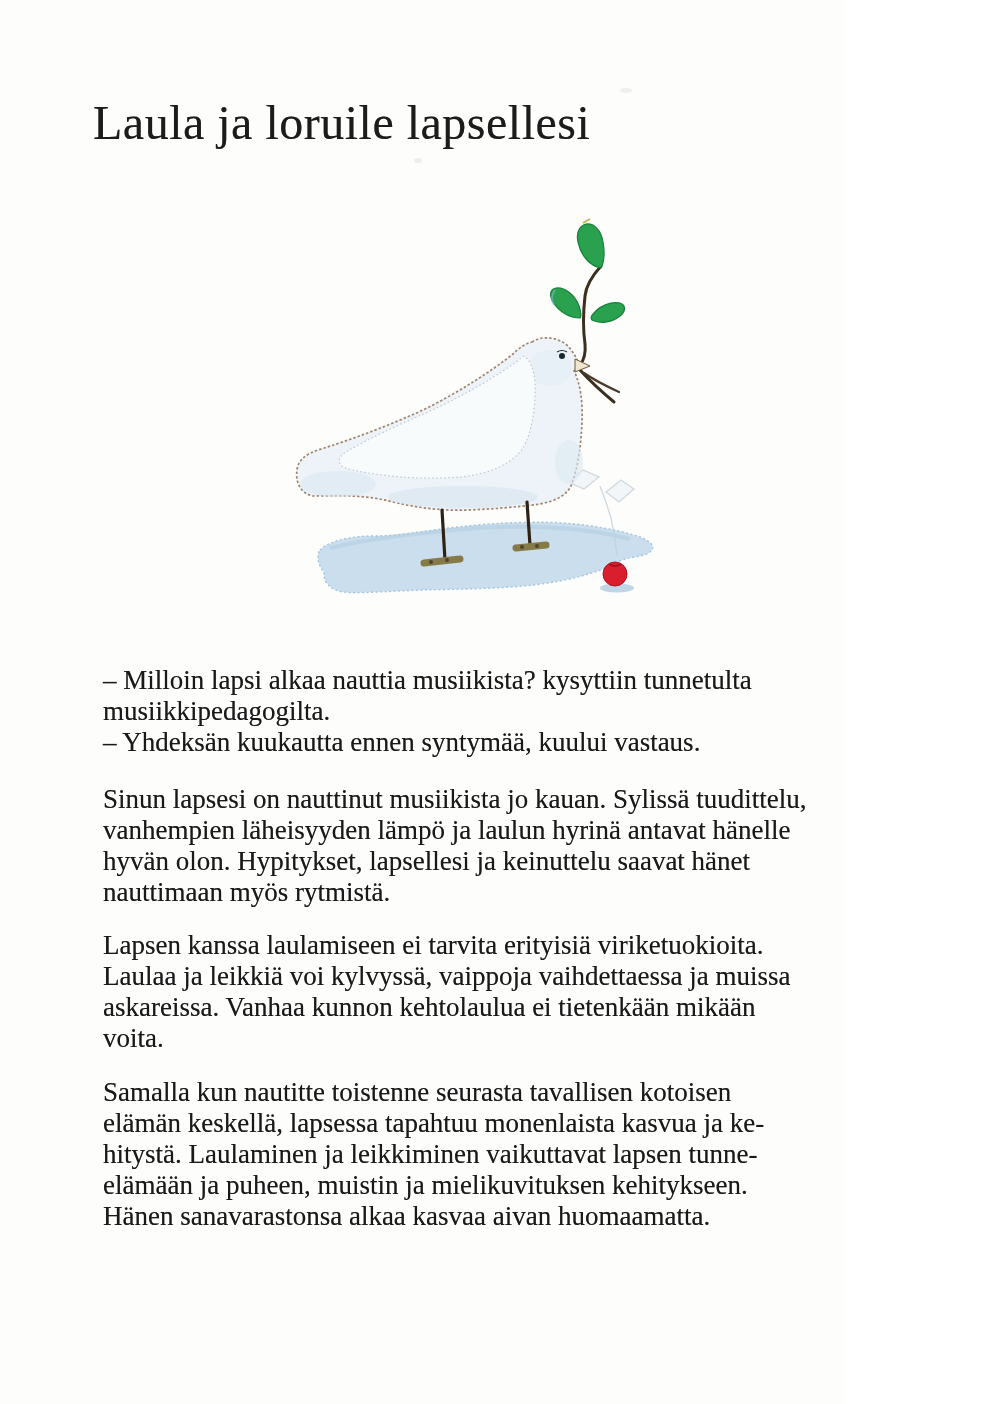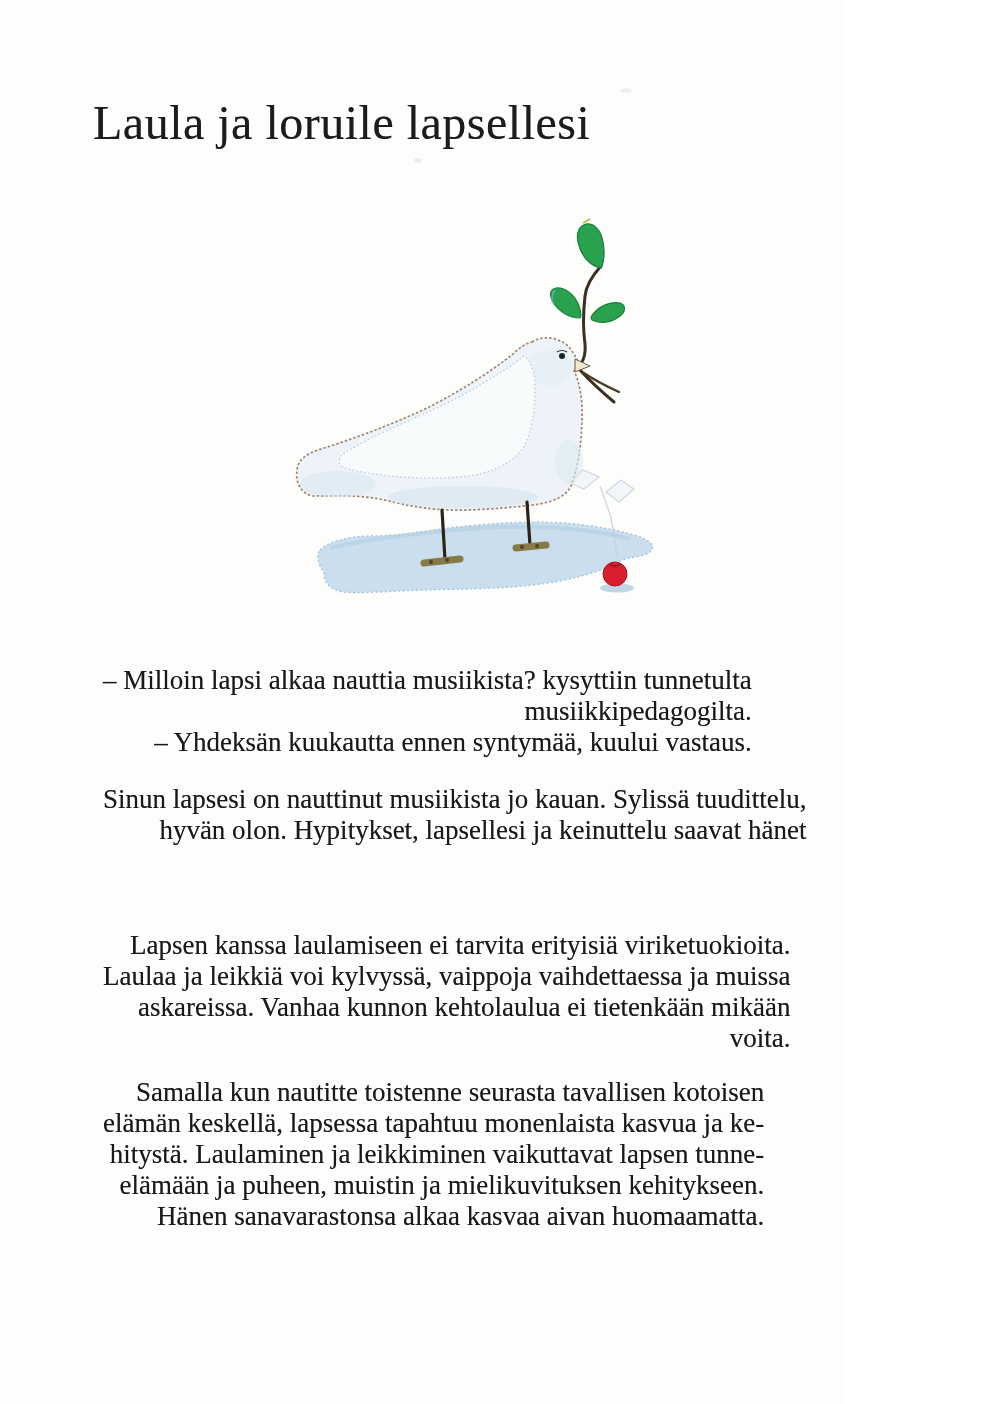--- a/index.html
+++ b/index.html
@@ -13,21 +13,21 @@
     font-size:48px;font-weight:400;line-height:1.15;color:#1c1c1c;
     text-shadow:0 0 0.6px rgba(20,20,20,.55);
     letter-spacing:0.5px;white-space:pre;
   }
   .illustration{position:absolute;left:278px;top:196px;width:404px;height:430px;}
   .textblock{
     position:absolute;left:103px;
     font-size:27px;line-height:31px;color:#191919;
     text-shadow:0 0 0.55px rgba(15,15,15,.5);
   }
-  .textblock .line{white-space:pre;text-align:right;}
+  .textblock .line{white-space:pre;}
   .b1{top:665px}.b2{top:784px}.b3{top:930px}.b4{top:1077px}.b5{top:1248px}
   .artifact{position:absolute;border-radius:50%;pointer-events:none;}
   .a1{left:920px;top:658px;width:8px;height:14px;background:#dedede;opacity:.55;transform:rotate(10deg);}
   .a2{left:858px;top:1020px;width:6px;height:5px;background:#d3d3d3;opacity:.55;}
   .a3{left:876px;top:1023px;width:5px;height:4px;background:#d7d7d7;opacity:.5;}
   .a4{left:414px;top:158px;width:8px;height:5px;background:#e3e3e3;opacity:.6;}
   .a5{left:620px;top:88px;width:12px;height:5px;background:#e1e1e1;opacity:.5;}
 </style>
 </head>
 <body>
@@ -114,21 +114,23 @@
   </div>
 
   <div class="textblock b1">
     <div class="line">– Milloin lapsi alkaa nauttia musiikista? kysyttiin tunnetulta</div>
     <div class="line">musiikkipedagogilta.</div>
     <div class="line">– Yhdeksän kuukautta ennen syntymää, kuului vastaus.</div>
   </div>
 
   <div class="textblock b2">
     <div class="line">Sinun lapsesi on nauttinut musiikista jo kauan. Sylissä tuudittelu,</div>
+    <div class="line">vanhempien läheisyyden lämpö ja laulun hyrinä antavat hänelle</div>
     <div class="line">hyvän olon. Hypitykset, lapsellesi ja keinuttelu saavat hänet</div>
+    <div class="line">nauttimaan myös rytmistä.</div>
   </div>
 
   <div class="textblock b4">
     <div class="line">Samalla kun nautitte toistenne seurasta tavallisen kotoisen</div>
     <div class="line">elämän keskellä, lapsessa tapahtuu monenlaista kasvua ja ke-</div>
     <div class="line">hitystä. Laulaminen ja leikkiminen vaikuttavat lapsen tunne-</div>
     <div class="line">elämään ja puheen, muistin ja mielikuvituksen kehitykseen.</div>
     <div class="line">Hänen sanavarastonsa alkaa kasvaa aivan huomaamatta.</div>
   </div>
 

